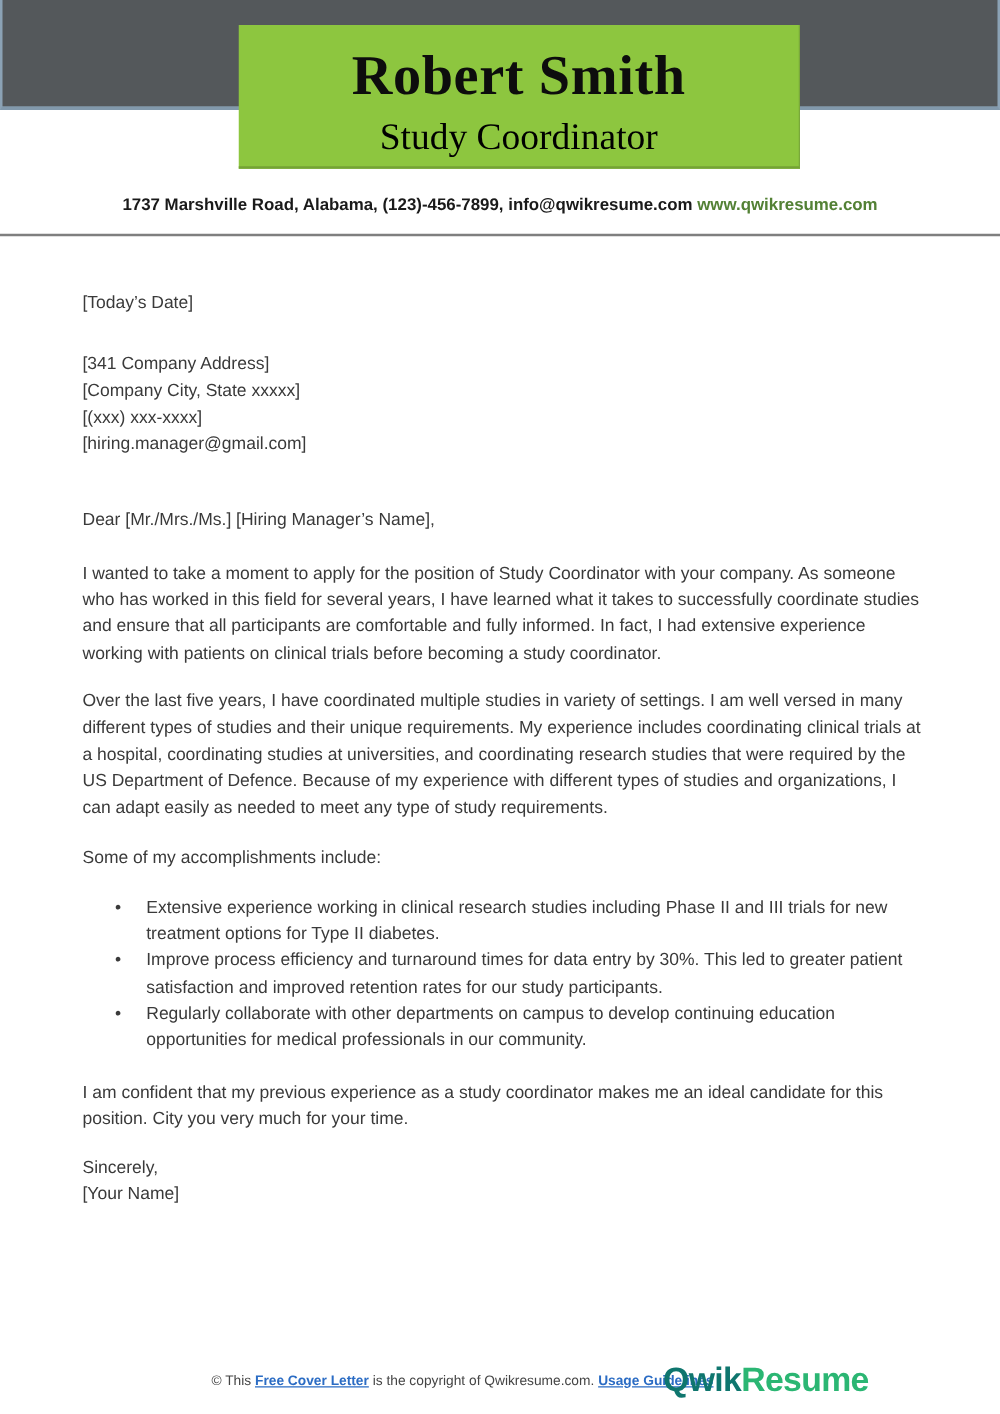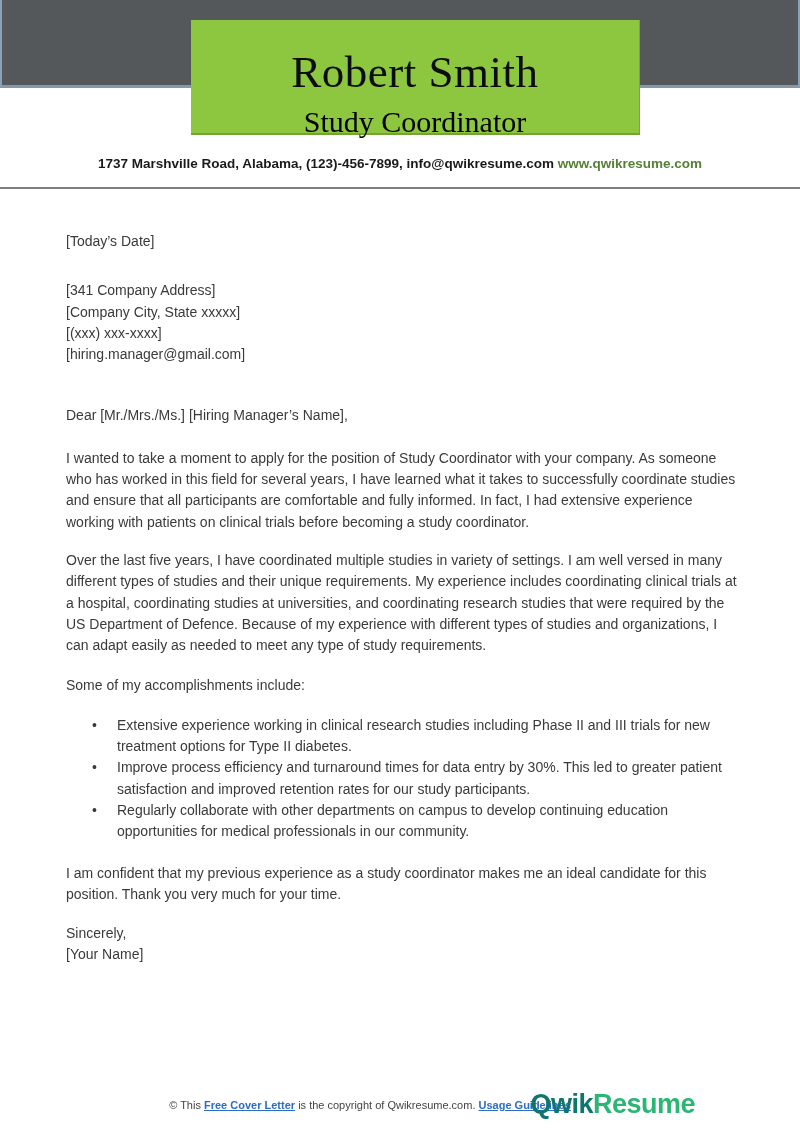--- a/index.html
+++ b/index.html
@@ -29,26 +29,26 @@
     left: 191px; top: 20px;
     width: 449px; height: 115px;
     background: #8dc63f;
     border-bottom: 2px solid #74a335;
     border-right: 1px solid #79a83a;
     text-align: center;
     z-index: 2;
   }
   .person-name {
     font-family: "Liberation Serif", "DejaVu Serif", serif;
-    font-weight: 400;
+    font-weight: 700;
     font-size: 45px;
     line-height: 60px;
     color: #0d0d0d;
     letter-spacing: 0.5px;
-    padding-top: 22px;
+    padding-top: 10px;
   }
   .person-title {
     font-family: "Liberation Serif", "DejaVu Serif", serif;
     font-weight: 400;
     font-size: 30px;
     line-height: 40px;
     color: #000000;
   }
   .contact-line {
     position: absolute;
@@ -164,21 +164,21 @@
     <p class="block-para2">Over the last five years, I have coordinated multiple studies in variety of settings. I am well versed in many different types of studies and their unique requirements. My experience includes coordinating clinical trials at a hospital, coordinating studies at universities, and coordinating research studies that were required by the US Department of Defence. Because of my experience with different types of studies and organizations, I can adapt easily as needed to meet any type of study requirements.</p>
 
     <p class="block-intro">Some of my accomplishments include:</p>
 
     <ul class="block-bullets">
       <li>Extensive experience working in clinical research studies including Phase II and III trials for new treatment options for Type II diabetes.</li>
       <li>Improve process efficiency and turnaround times for data entry by 30%. This led to greater patient satisfaction and improved retention rates for our study participants.</li>
       <li>Regularly collaborate with other departments on campus to develop continuing education opportunities for medical professionals in our community.</li>
     </ul>
 
-    <p class="block-closing">I am confident that my previous experience as a study coordinator makes me an ideal candidate for this position. Thank you very much for your time.</p>
+    <p class="block-closing">I am confident that my previous experience as a study coordinator makes me an ideal candidate for this position. City you very much for your time.</p>
 
     <div class="block-signoff">
       <p>Sincerely,</p>
       <p>[Your Name]</p>
     </div>
 
   </div>
 
   <div class="footer">
     <div class="footer-text"><span>© This </span><a class="footer-link">Free Cover Letter</a><span> is the copyright of Qwikresume.com. </span><a class="footer-link">Usage Guidelines</a>

